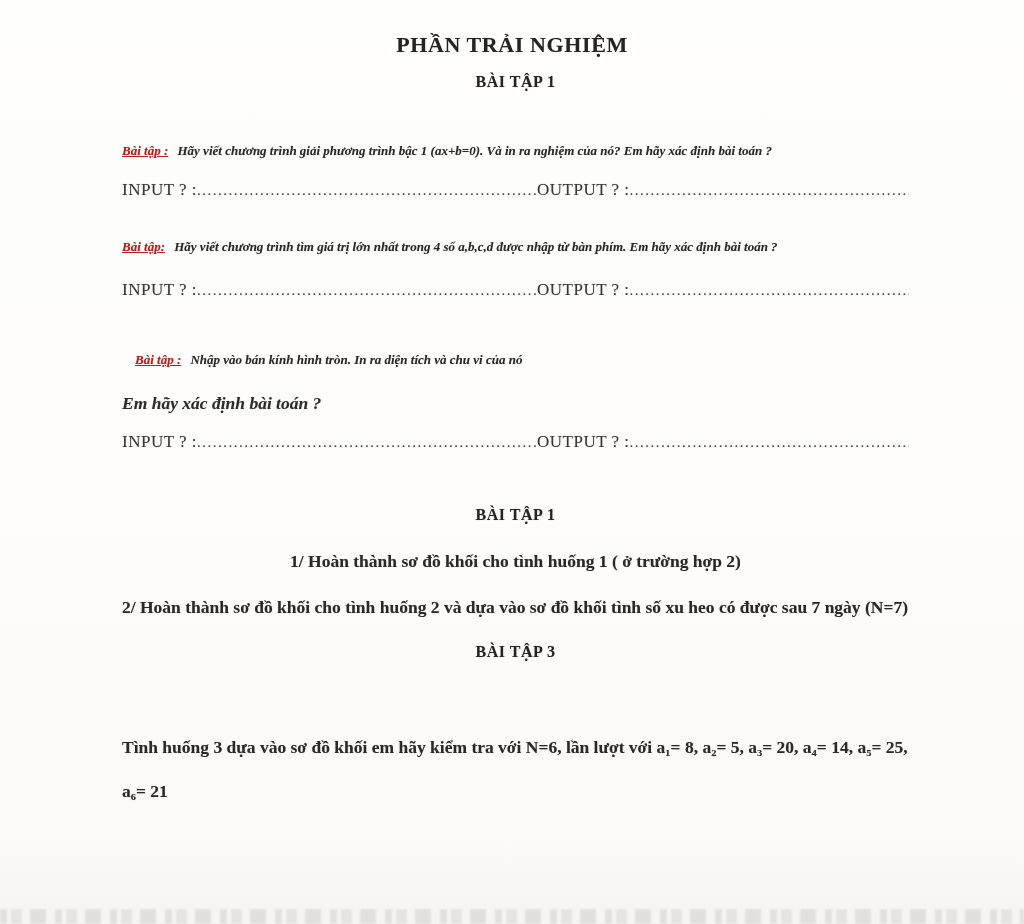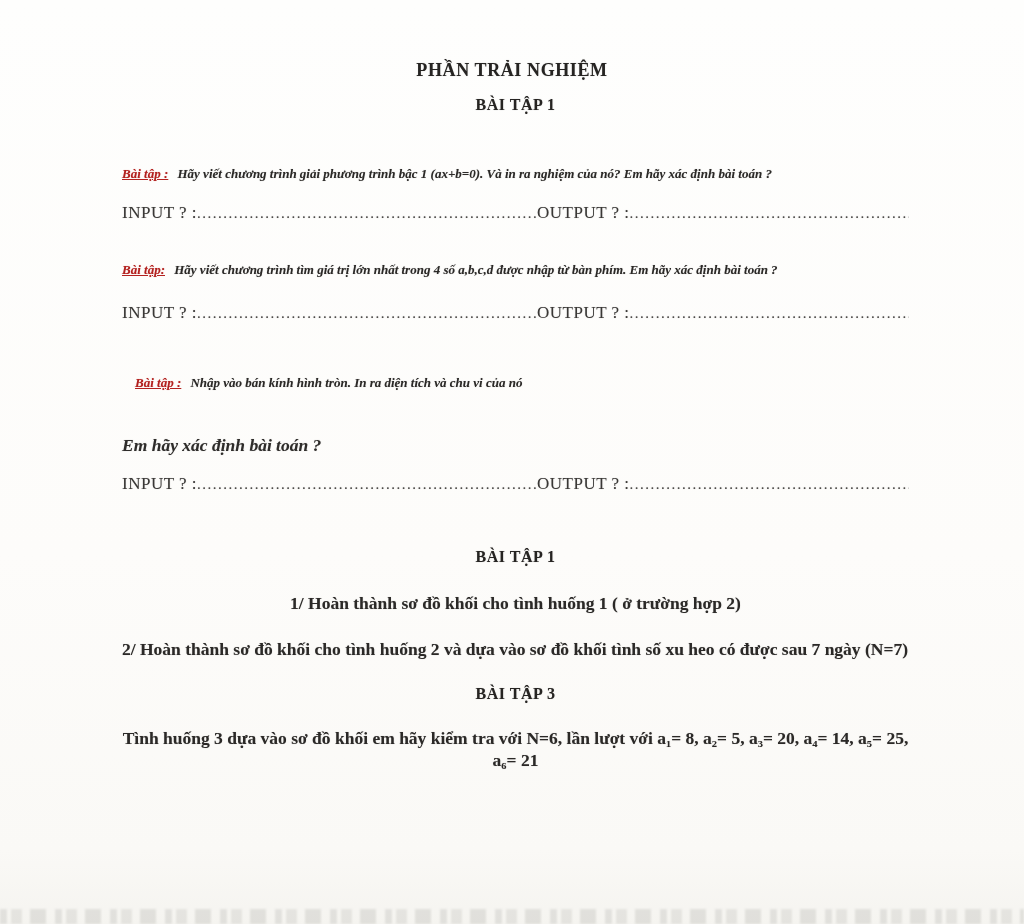--- a/index.html
+++ b/index.html
@@ -15,23 +15,23 @@
     background: linear-gradient(180deg, #fefefd 0%, #fdfcfa 60%, #faf9f6 92%, #f5f4f0 100%);
     font-family: "Liberation Serif", "DejaVu Serif", serif;
     color: #2e2c2a;
     overflow: hidden;
     text-shadow: 0 0 1px rgba(70,70,70,0.35);
   }
   .content {
     margin: 0 115px 0 122px; 
   }
   .doc-title {
-    padding-top: 60px;
+    padding-top: 32px;
     text-align: center;
-    font-size: 18px;
+    font-size: 22px;
     font-weight: bold;
     letter-spacing: 0.6px;
     color: #262422;
   }
   .section-heading {
     text-align: center;
     font-size: 16px;
     font-weight: bold;
     letter-spacing: 0.5px;
     color: #262422;
@@ -47,21 +47,21 @@
   .ex-1 { margin-top: 46px; }
   .ex-2 { margin-top: 33px; }
   .ex-3 { margin-top: 46px; padding-left: 13px; }
   .ex-label {
     color: #b3211f;
     text-decoration: underline;
     margin-right: 6px;
     text-shadow: 0 0 1px rgba(179,33,31,0.4);
   }
   .prompt-line {
-    margin-top: 39px;
+    margin-top: 20px;
     font-size: 17.5px;
     font-weight: bold;
     font-style: italic;
   }
   .io-row {
     display: flex;
     align-items: baseline;
     margin-top: 17px;
     font-size: 17px;
     color: #3a3836;
@@ -100,26 +100,25 @@
   .heading-bt3 { margin-top: 22px; }
   .numbered-item {
     font-size: 17.5px;
     font-weight: bold;
     line-height: 28px;
     color: #2b2927;
   }
   .item-1 { margin-top: 23px; text-align: center; }
   .item-2 { margin-top: 14px; }
   .bt3-text {
-    margin-top: 24px;
+    margin-top: 64px;
     font-size: 17.5px;
     font-weight: bold;
-    line-height: 22px;
+    line-height: 44px;
     color: #2b2927;
-    text-align: center;
   }
   .cutoff-strip {
     position: absolute;
     left: 0;
     right: 0;
     bottom: 0;
     height: 15px;
     opacity: 0.18;
     filter: blur(1.2px);
     background:

